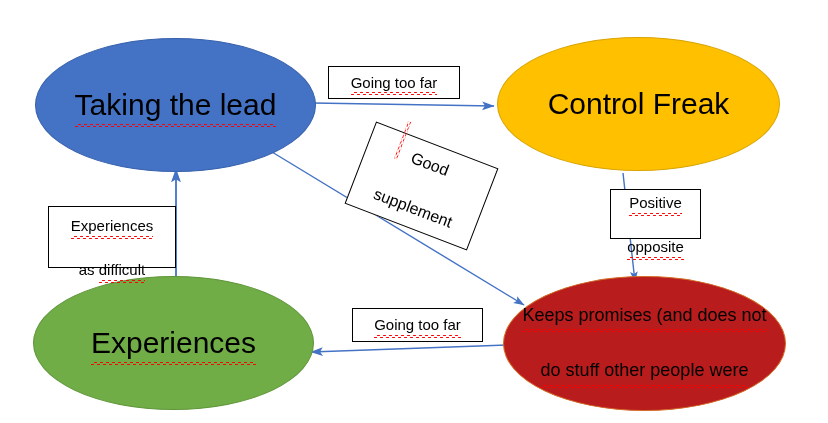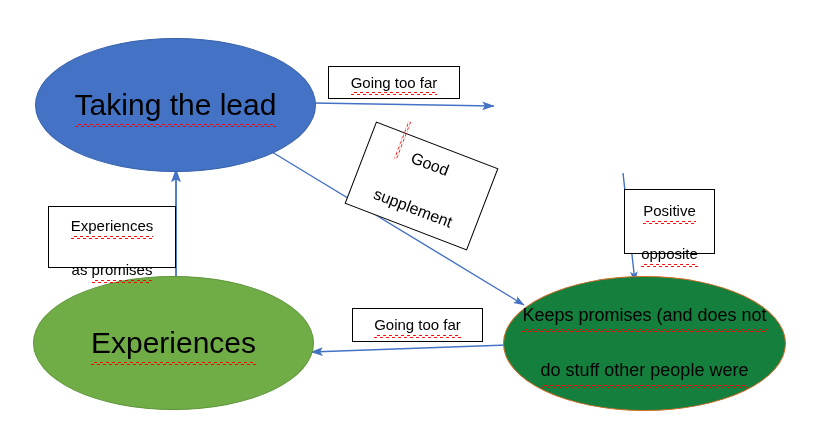--- a/index.html
+++ b/index.html
@@ -65,21 +65,21 @@
     left: 33px;  top: 265px;
     width: 281px; height: 134px;
     background: #70AD47;
     border: 1px solid #5f9539;
   }
   #node-competitive .node-label { font-size: 30px; }
 
   #node-keeps-promises {
     left: 503px; top: 265px;
     width: 283px; height: 135px;
-    background: #15803d;
+    background: #b91c1c;
     border: 1px solid #d26b26;
   }
   #node-keeps-promises .node-label { font-size: 18px; line-height: 1.55; }
 
   
   .edge-label {
     position: absolute;
     background: #ffffff;
     border: 1.5px solid #000000;
     box-sizing: border-box;
@@ -89,21 +89,21 @@
     text-align: center;
     color: #000000;
     font-size: 15px;
     line-height: 1.45;
     white-space: pre-line;
   }
 
   #label-going-too-far-top    { left: 328px; top: 55px;  width: 132px; height: 33px; }
   #label-good-supplement      { left: 356px; top: 131px; width: 131px; height: 88px;
                                 transform: rotate(21deg); font-size: 16px; }
-  #label-positive-opposite    { left: 624px; top: 178px; width: 91px;  height: 65px; }
+  #label-positive-opposite    { left: 610px; top: 178px; width: 91px;  height: 50px; }
   #label-experiences-difficult{ left: 48px;  top: 195px; width: 128px; height: 62px; }
   #label-going-too-far-bottom { left: 352px; top: 297px; width: 131px; height: 34px; }
 
   
   .sq {
     position: relative;
     display: inline-block;
   }
   .sq::after {
     content: "";
@@ -148,20 +148,23 @@
 
     <line x1="176" y1="266" x2="176" y2="158" stroke="#4472C4" stroke-width="1.8" marker-end="url(#arrowhead)"></line>
 
     <line x1="507" y1="334" x2="311" y2="341" stroke="#4472C4" stroke-width="1.6" marker-end="url(#arrowhead)"></line>
   </svg>
 
   <div class="node" id="node-taking-the-lead">
     <span class="node-label"><span class="sq">Taking the lead</span></span>
   </div>
 
+  <div class="node" id="node-control-freak">
+    <span class="node-label">Control Freak</span>
+  </div>
 
   <div class="node" id="node-competitive">
     <span class="node-label"><span class="sq">Experiences</span></span>
   </div>
 
   <div class="node" id="node-keeps-promises">
     <span class="node-label">
       <span class="sq">Keeps promises (and does not</span><br>
       <span class="sq">do stuff other people were</span><br>
     </span>
@@ -182,21 +185,21 @@
   <div class="edge-label" id="label-positive-opposite">
     <span>
       <span class="sq">Positive</span><br>
       <span class="sq">opposite</span>
     </span>
   </div>
 
   <div class="edge-label" id="label-experiences-difficult">
     <span>
       <span class="sq">Experiences</span><br>
-      <span>as </span><span class="sq">promises</span>
+      <span>as </span><span class="sq">difficult</span>
     </span>
   </div>
 
   <div class="edge-label" id="label-going-too-far-bottom">
     <span class="sq">Going too far</span>
   </div>
 
 </div>
 
 </body></html>

